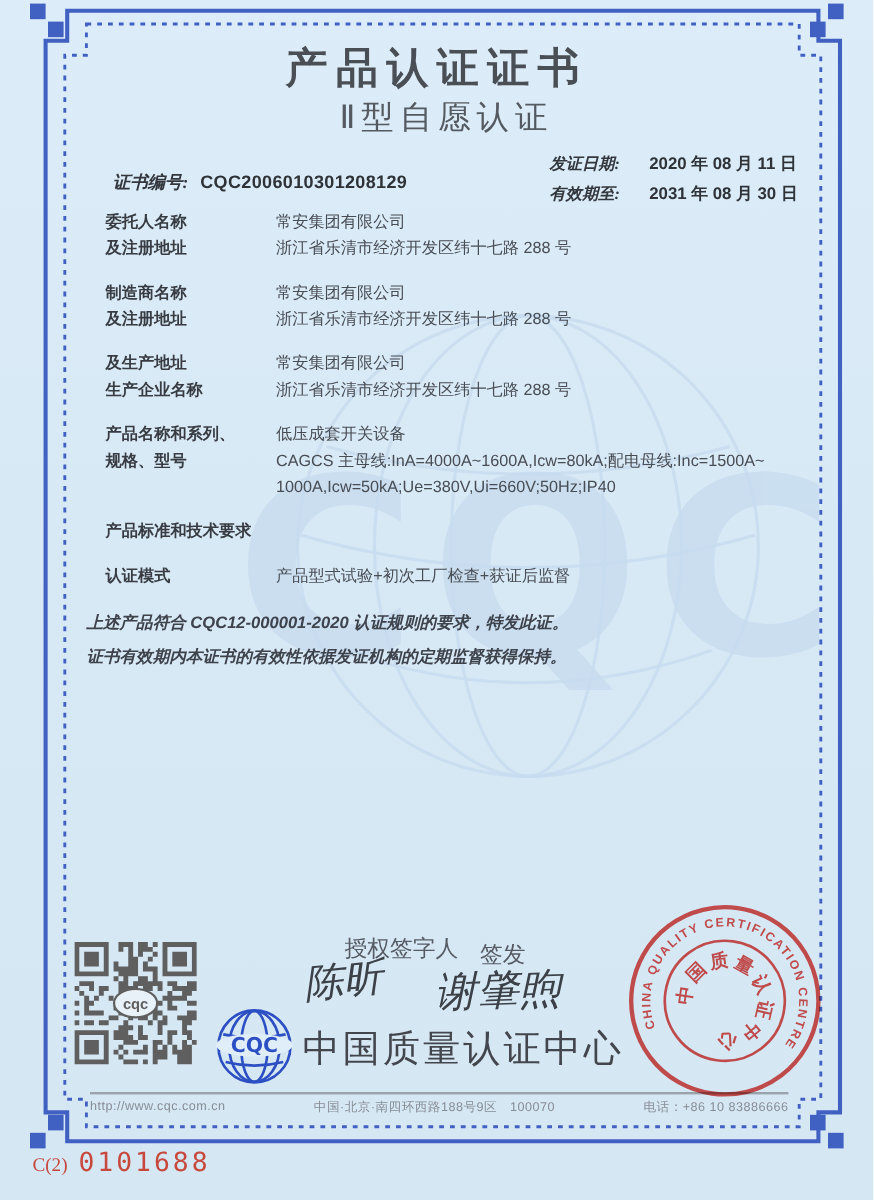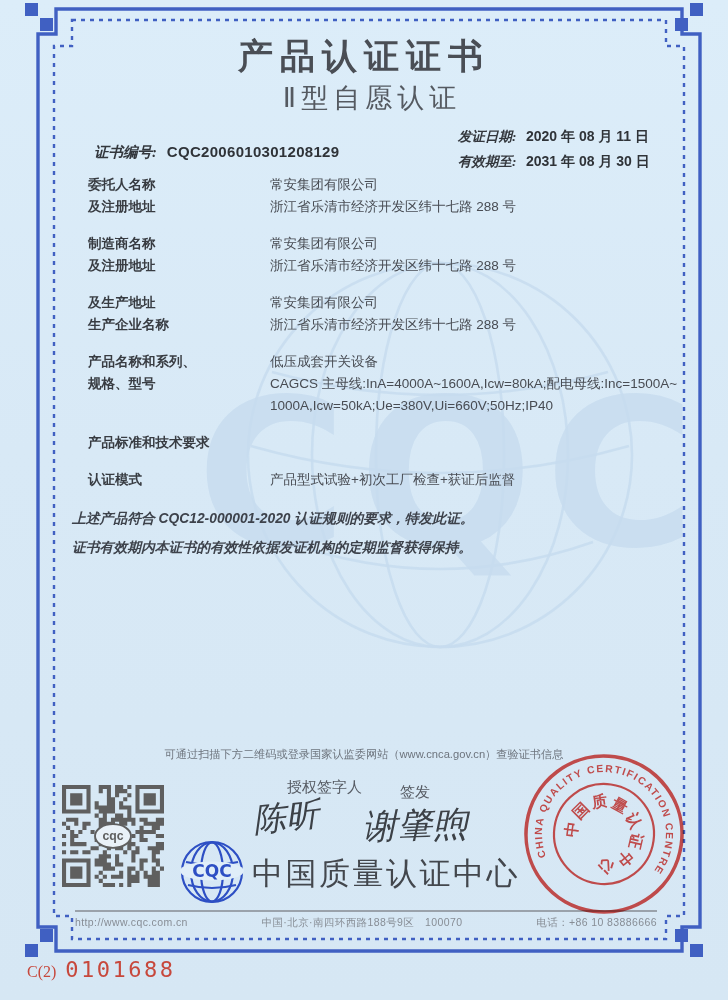--- a/index.html
+++ b/index.html
@@ -22,36 +22,36 @@
   .wm .wline{fill:none;stroke:var(--watermark-blue);stroke-width:2.6;opacity:.85;}
   .wm .wtext{font-family:"DejaVu Sans",sans-serif;font-weight:bold;font-size:205px;letter-spacing:12px;fill:var(--watermark-blue);opacity:.8;}
 
   
   .title{left:0;right:0;top:33px;text-align:center;font-size:35px;font-weight:bold;letter-spacing:7px;color:#4a4e55;z-index:1;}
   .subtitle{left:16px;right:0;top:80px;text-align:center;font-size:27px;letter-spacing:5px;color:#555a61;z-index:1;}
   .certno{left:94px;top:127px;display:flex;align-items:baseline;gap:10px;z-index:1;}
   .certno .lbl{font-family:"Liberation Serif","DejaVu Serif",serif;font-style:italic;font-weight:bold;font-size:14.5px;color:#33373d;margin-top:16px;}
   .certno .num{font-size:15px;font-weight:bold;letter-spacing:.3px;color:#2f3338;}
   .dates{left:458px;top:124px;z-index:1;}
-  .dates .row{display:flex;gap:4px;align-items:baseline;line-height:24px;}
+  .dates .row{display:flex;gap:19px;align-items:baseline;line-height:24px;}
   .dates .lbl{font-family:"Liberation Serif","DejaVu Serif",serif;font-style:italic;font-weight:bold;font-size:13.5px;color:#33373d;width:64px;}
   .dates .val{font-size:14px;font-weight:bold;color:#2f3338;}
 
   
   .fields{left:88px;top:174px;width:566px;z-index:1;}
-  .frow{display:flex;margin-bottom:15px;gap:40px;}
+  .frow{display:flex;margin-bottom:15px;}
   .flabel{width:142px;flex:none;font-size:13.5px;font-weight:bold;color:var(--label-text);line-height:22px;}
   .fvalue{flex:1;font-size:13.5px;color:var(--value-text);line-height:22px;white-space:nowrap;}
 
   .stmts{left:72px;top:504px;width:580px;z-index:1;font-family:Liberation Sans, sans-serif;font-style:italic;font-weight:bold;font-size:13.8px;color:#3d424b;line-height:29px;white-space:nowrap;}
 
   .verify{left:0;right:0;top:747px;text-align:center;font-size:11.2px;color:var(--text-gray);z-index:1;}
 
   
-  .siglabel{font-size:15px;color:#565b63;z-index:1;}
+  .siglabel{font-size:19px;color:#565b63;z-index:1;}
   .sig{font-family:"DejaVu Serif","Liberation Serif",serif;font-style:italic;color:var(--sig-ink);z-index:1;}
   .sig1{left:253px;top:795px;font-size:33px;transform:rotate(-6deg);}
   .sig2{left:362px;top:802px;font-size:35px;transform:rotate(-2deg);}
   .qr{left:62px;top:785px;width:102px;height:102px;z-index:1;}
   .logo{left:178px;top:838px;width:68px;height:68px;z-index:1;}
   .logo .lc{fill:none;stroke:var(--logo-blue);stroke-width:2.2;}
   .logo .band{fill:#e0eef9;}
   .logo .ltxt{font-family:"DejaVu Sans",sans-serif;font-weight:bold;font-size:17px;fill:var(--logo-blue);}
   .orgname{left:252px;top:853px;font-size:31px;font-weight:500;letter-spacing:2.5px;color:#43474d;z-index:1;}
 
@@ -172,21 +172,20 @@
           <div>产品型式试验+初次工厂检查+获证后监督</div>
         </div>
       </div>
     </div>
 
   <div class="abs stmts">
     <div>上述产品符合 CQC12-000001-2020 认证规则的要求，特发此证。</div>
     <div>证书有效期内本证书的有效性依据发证机构的定期监督获得保持。</div>
   </div>
 
-  <div class="abs verify">可通过扫描下方二维码或登录国家认监委网站（www.cnca.gov.cn）查验证书信息</div>
 
   <svg id="qr" class="abs qr" viewBox="0 0 25 25">
       <path d="M9,0h1v1h-1zM10,0h1v1h-1zM11,0h1v1h-1zM13,0h1v1h-1zM14,0h1v1h-1zM16,0h1v1h-1zM9,1h1v1h-1zM11,1h1v1h-1zM13,1h1v1h-1zM14,1h1v1h-1zM15,1h1v1h-1zM11,2h1v1h-1zM13,2h1v1h-1zM16,2h1v1h-1zM11,3h1v1h-1zM12,3h1v1h-1zM15,3h1v1h-1zM8,4h1v1h-1zM11,4h1v1h-1zM12,4h1v1h-1zM14,4h1v1h-1zM8,5h1v1h-1zM9,5h1v1h-1zM10,5h1v1h-1zM11,5h1v1h-1zM12,5h1v1h-1zM14,5h1v1h-1zM15,5h1v1h-1zM16,5h1v1h-1zM9,6h1v1h-1zM10,6h1v1h-1zM11,6h1v1h-1zM12,6h1v1h-1zM16,6h1v1h-1zM8,7h1v1h-1zM10,7h1v1h-1zM13,7h1v1h-1zM14,7h1v1h-1zM16,7h1v1h-1zM1,8h1v1h-1zM2,8h1v1h-1zM3,8h1v1h-1zM9,8h1v1h-1zM10,8h1v1h-1zM12,8h1v1h-1zM13,8h1v1h-1zM14,8h1v1h-1zM15,8h1v1h-1zM16,8h1v1h-1zM17,8h1v1h-1zM19,8h1v1h-1zM20,8h1v1h-1zM23,8h1v1h-1zM24,8h1v1h-1zM0,9h1v1h-1zM3,9h1v1h-1zM5,9h1v1h-1zM6,9h1v1h-1zM9,9h1v1h-1zM10,9h1v1h-1zM11,9h1v1h-1zM12,9h1v1h-1zM14,9h1v1h-1zM15,9h1v1h-1zM17,9h1v1h-1zM20,9h1v1h-1zM21,9h1v1h-1zM22,9h1v1h-1zM23,9h1v1h-1zM24,9h1v1h-1zM1,10h1v1h-1zM5,10h1v1h-1zM9,10h1v1h-1zM13,10h1v1h-1zM14,10h1v1h-1zM19,10h1v1h-1zM22,10h1v1h-1zM23,10h1v1h-1zM2,11h1v1h-1zM4,11h1v1h-1zM7,11h1v1h-1zM10,11h1v1h-1zM11,11h1v1h-1zM12,11h1v1h-1zM13,11h1v1h-1zM14,11h1v1h-1zM15,11h1v1h-1zM18,11h1v1h-1zM19,11h1v1h-1zM20,11h1v1h-1zM21,11h1v1h-1zM22,11h1v1h-1zM0,12h1v1h-1zM2,12h1v1h-1zM3,12h1v1h-1zM8,12h1v1h-1zM9,12h1v1h-1zM12,12h1v1h-1zM17,12h1v1h-1zM19,12h1v1h-1zM23,12h1v1h-1zM24,12h1v1h-1zM2,13h1v1h-1zM8,13h1v1h-1zM9,13h1v1h-1zM11,13h1v1h-1zM13,13h1v1h-1zM15,13h1v1h-1zM16,13h1v1h-1zM19,13h1v1h-1zM20,13h1v1h-1zM0,14h1v1h-1zM2,14h1v1h-1zM3,14h1v1h-1zM4,14h1v1h-1zM5,14h1v1h-1zM9,14h1v1h-1zM13,14h1v1h-1zM16,14h1v1h-1zM17,14h1v1h-1zM23,14h1v1h-1zM24,14h1v1h-1zM7,15h1v1h-1zM8,15h1v1h-1zM11,15h1v1h-1zM13,15h1v1h-1zM14,15h1v1h-1zM16,15h1v1h-1zM18,15h1v1h-1zM21,15h1v1h-1zM22,15h1v1h-1zM23,15h1v1h-1zM24,15h1v1h-1zM0,16h1v1h-1zM2,16h1v1h-1zM3,16h1v1h-1zM5,16h1v1h-1zM6,16h1v1h-1zM10,16h1v1h-1zM15,16h1v1h-1zM17,16h1v1h-1zM18,16h1v1h-1zM22,16h1v1h-1zM23,16h1v1h-1zM9,17h1v1h-1zM10,17h1v1h-1zM11,17h1v1h-1zM13,17h1v1h-1zM17,17h1v1h-1zM22,17h1v1h-1zM8,18h1v1h-1zM9,18h1v1h-1zM10,18h1v1h-1zM13,18h1v1h-1zM17,18h1v1h-1zM19,18h1v1h-1zM20,18h1v1h-1zM22,18h1v1h-1zM23,18h1v1h-1zM8,19h1v1h-1zM9,19h1v1h-1zM10,19h1v1h-1zM11,19h1v1h-1zM13,19h1v1h-1zM14,19h1v1h-1zM19,19h1v1h-1zM23,19h1v1h-1zM10,20h1v1h-1zM11,20h1v1h-1zM12,20h1v1h-1zM16,20h1v1h-1zM17,20h1v1h-1zM19,20h1v1h-1zM22,20h1v1h-1zM24,20h1v1h-1zM9,21h1v1h-1zM14,21h1v1h-1zM16,21h1v1h-1zM18,21h1v1h-1zM20,21h1v1h-1zM22,21h1v1h-1zM23,21h1v1h-1zM8,22h1v1h-1zM10,22h1v1h-1zM12,22h1v1h-1zM13,22h1v1h-1zM14,22h1v1h-1zM16,22h1v1h-1zM17,22h1v1h-1zM18,22h1v1h-1zM20,22h1v1h-1zM21,22h1v1h-1zM22,22h1v1h-1zM23,22h1v1h-1zM9,23h1v1h-1zM16,23h1v1h-1zM17,23h1v1h-1zM18,23h1v1h-1zM21,23h1v1h-1zM22,23h1v1h-1zM23,23h1v1h-1zM10,24h1v1h-1zM11,24h1v1h-1zM12,24h1v1h-1zM14,24h1v1h-1zM16,24h1v1h-1zM21,24h1v1h-1zM22,24h1v1h-1zM23,24h1v1h-1z" fill="var(--qr-gray)"></path>
       <path d="M0,0h7v7h-7z M1,1h5v5h-5z M2,2h3v3h-3zM18,0h7v7h-7z M19,1h5v5h-5z M20,2h3v3h-3zM0,18h7v7h-7z M1,19h5v5h-5z M2,20h3v3h-3z" fill="var(--qr-gray)" fill-rule="evenodd"></path>
       <ellipse cx="12.5" cy="12.5" rx="4.4" ry="2.9" fill="#e9f1f8" stroke="var(--qr-gray)" stroke-width=".45"></ellipse>
       <text x="12.5" y="13.6" text-anchor="middle" font-size="3" font-weight="bold" fill="var(--qr-gray)">cqc</text>
     </svg>
 
   <div class="abs siglabel" style="left:287px;top:778px;">授权签字人</div>
   <div class="abs siglabel" style="left:400px;top:783px;">签发</div>

